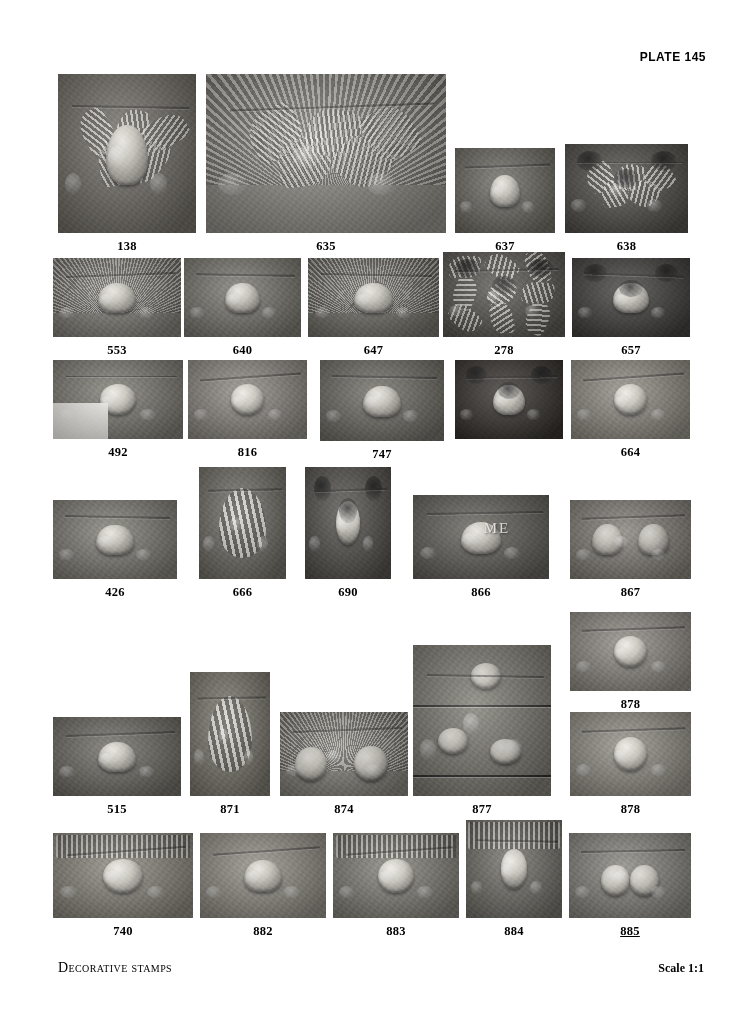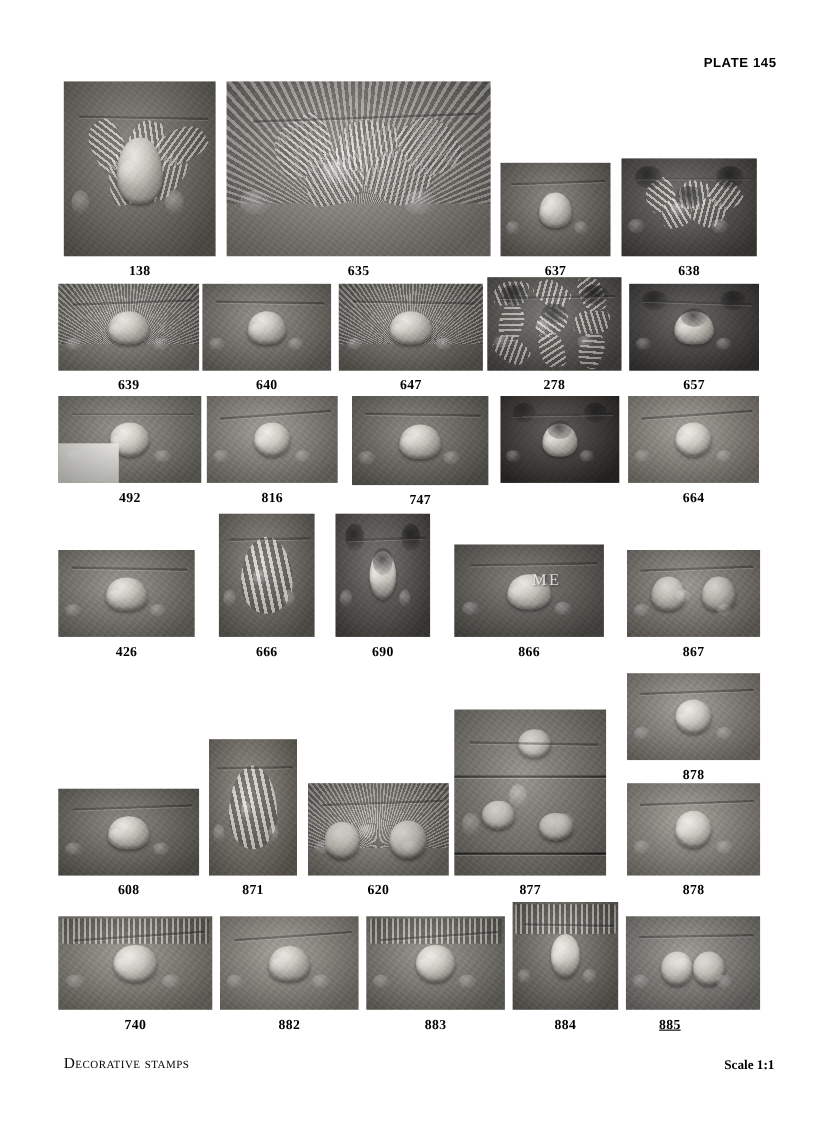--- a/index.html
+++ b/index.html
@@ -212,21 +212,21 @@
         <div class="motif rays" style="left:-12.8px; top:-19.75px; width:153.6px; height:75.05px;"></div>
         <div class="motif palmette" style="left:44.8px; top:25.28px; width:38.4px; height:30.02px;"></div>
         <div class="motif blotch" style="left:6.4px; top:48.98px; width:15.36px; height:11.06px; opacity:0.5;"></div>
         <div class="motif blotch" style="left:46.08px; top:35.55px; width:15.36px; height:11.06px; opacity:0.5;"></div>
         <div class="motif blotch" style="left:85.76px; top:48.98px; width:15.36px; height:11.06px; opacity:0.5;"></div>
         <div class="motif crack" style="left:12.8px; top:15.8px; width:108.8px; height:1.5px; transform:rotate(-2deg); opacity:0.55;"></div>
         <div class="grain"></div>
         <div class="vign"></div>
       </div>
     </div>
-    <div class="caption" style="left:53px; top:343px; width:128px;">639</div>
+    <div class="caption" style="left:53px; top:343px; width:128px;">553</div>
     <div class="plate-img" style="left:184px; top:258px; width:117px; height:79px; background:#76736c;">
       <div class="ph">
         <div class="motif palmette" style="left:40.95px; top:25.28px; width:35.1px; height:30.02px;"></div>
         <div class="motif blotch" style="left:5.8500000000000005px; top:48.98px; width:14.04px; height:11.06px; opacity:0.5;"></div>
         <div class="motif blotch" style="left:42.12px; top:35.55px; width:14.04px; height:11.06px; opacity:0.5;"></div>
         <div class="motif blotch" style="left:78.39px; top:48.98px; width:14.04px; height:11.06px; opacity:0.5;"></div>
         <div class="motif crack" style="left:11.700000000000001px; top:15.8px; width:99.45px; height:1.5px; transform:rotate(1deg); opacity:0.55;"></div>
         <div class="grain"></div>
         <div class="vign"></div>
       </div>
@@ -428,21 +428,21 @@
       <div class="ph">
         <div class="motif palmette" style="left:44.8px; top:25.28px; width:38.4px; height:30.02px;"></div>
         <div class="motif blotch" style="left:6.4px; top:48.98px; width:15.36px; height:11.06px; opacity:0.5;"></div>
         <div class="motif blotch" style="left:46.08px; top:35.55px; width:15.36px; height:11.06px; opacity:0.5;"></div>
         <div class="motif blotch" style="left:85.76px; top:48.98px; width:15.36px; height:11.06px; opacity:0.5;"></div>
         <div class="motif crack" style="left:12.8px; top:15.8px; width:108.8px; height:1.5px; transform:rotate(-2deg); opacity:0.55;"></div>
         <div class="grain"></div>
         <div class="vign"></div>
       </div>
     </div>
-    <div class="caption" style="left:53px; top:802px; width:128px;">608</div>
+    <div class="caption" style="left:53px; top:802px; width:128px;">515</div>
     <div class="plate-img" style="left:190px; top:672px; width:80px; height:124px; background:#767369;">
       <div class="ph">
         <div class="motif leafspray" style="left:18px; top:23.560000000000002px; width:44px; height:76.88px; border-radius:50% 50% 50% 50% / 60% 60% 40% 40%; background:repeating-linear-gradient(78deg, rgba(238,235,229,0.92) 0 3px, rgba(70,68,64,0.6) 3px 7px);"></div>
         <div class="motif blotch" style="left:4px; top:76.88px; width:9.6px; height:17.360000000000003px; opacity:0.5;"></div>
         <div class="motif blotch" style="left:28.799999999999997px; top:55.8px; width:9.6px; height:17.360000000000003px; opacity:0.5;"></div>
         <div class="motif blotch" style="left:53.6px; top:76.88px; width:9.6px; height:17.360000000000003px; opacity:0.5;"></div>
         <div class="motif crack" style="left:8px; top:24.8px; width:68px; height:1.5px; transform:rotate(-1deg); opacity:0.55;"></div>
         <div class="grain"></div>
         <div class="vign"></div>
       </div>
@@ -454,21 +454,21 @@
         <div class="motif rosette" style="left:15.36px; top:35.28px; width:32px; height:33.6px;"></div>
         <div class="motif rosette" style="left:74.24px; top:33.6px; width:33.28px; height:35.28px;"></div>
         <div class="motif blotch" style="left:6.4px; top:52.08px; width:15.36px; height:11.760000000000002px; opacity:0.5;"></div>
         <div class="motif blotch" style="left:46.08px; top:37.8px; width:15.36px; height:11.760000000000002px; opacity:0.5;"></div>
         <div class="motif blotch" style="left:85.76px; top:52.08px; width:15.36px; height:11.760000000000002px; opacity:0.5;"></div>
         <div class="motif crack" style="left:12.8px; top:16.8px; width:108.8px; height:1.5px; transform:rotate(-2deg); opacity:0.55;"></div>
         <div class="grain"></div>
         <div class="vign"></div>
       </div>
     </div>
-    <div class="caption" style="left:280px; top:802px; width:128px;">620</div>
+    <div class="caption" style="left:280px; top:802px; width:128px;">874</div>
     <div class="plate-img" style="left:413px; top:645px; width:138px; height:151px; background:#7a776f;">
       <div class="ph">
         <div class="motif rosette" style="left:57.96px; top:18.12px; width:30.36px; height:25.67px;"></div>
         <div class="motif rosette" style="left:24.84px; top:83.05000000000001px; width:30.36px; height:25.67px;"></div>
         <div class="motif rosette" style="left:77.28px; top:93.62px; width:30.36px; height:25.67px;"></div>
         <div class="motif crack" style="left:0; top:60.400000000000006px; width:138px; height:2px;"></div>
         <div class="motif crack" style="left:0; top:129.85999999999999px; width:138px; height:2px;"></div>
         <div class="motif blotch" style="left:6.9px; top:93.62px; width:16.56px; height:21.14px; opacity:0.5;"></div>
         <div class="motif blotch" style="left:49.68px; top:67.94999999999999px; width:16.56px; height:21.14px; opacity:0.5;"></div>
         <div class="motif blotch" style="left:92.46000000000001px; top:93.62px; width:16.56px; height:21.14px; opacity:0.5;"></div>
@@ -546,17 +546,17 @@
         <div class="motif rosette" style="left:31.720000000000002px; top:32.3px; width:29.279999999999998px; height:30.599999999999998px;"></div>
         <div class="motif rosette" style="left:61px; top:32.3px; width:29.279999999999998px; height:30.599999999999998px;"></div>
         <div class="motif blotch" style="left:6.1000000000000005px; top:52.7px; width:14.639999999999999px; height:11.9px; opacity:0.5;"></div>
         <div class="motif blotch" style="left:43.92px; top:38.24999999999999px; width:14.639999999999999px; height:11.9px; opacity:0.5;"></div>
         <div class="motif blotch" style="left:81.74000000000001px; top:52.7px; width:14.639999999999999px; height:11.9px; opacity:0.5;"></div>
         <div class="motif crack" style="left:12.200000000000001px; top:17px; width:103.7px; height:1.5px; transform:rotate(-1deg); opacity:0.55;"></div>
         <div class="grain"></div>
         <div class="vign"></div>
       </div>
     </div>
-    <div class="caption" style="left:548px; top:924px; width:122px;text-decoration:underline;">885</div>
+    <div class="caption" style="left:569px; top:924px; width:122px;text-decoration:underline;">885</div>
   </div>
 
 <div id="footer-left">Decorative stamps</div>
 <div id="footer-right">Scale 1:1</div>
 
 </body></html>

